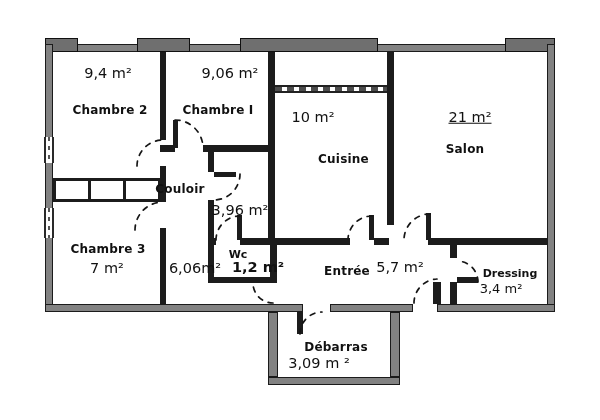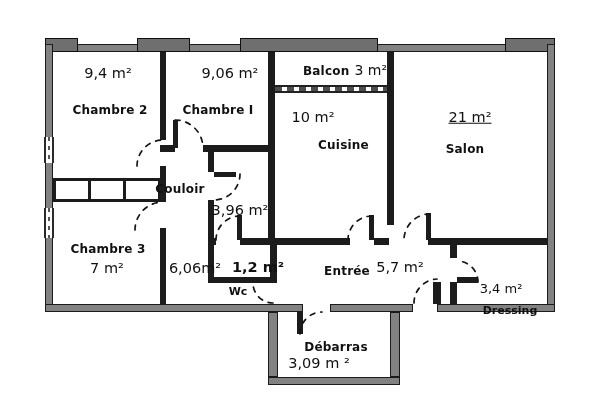--- a/index.html
+++ b/index.html
@@ -18,21 +18,21 @@
        background-size:2px 100%;background-position:center;background-repeat:no-repeat;}
   .sill{position:absolute;border-top:2px solid #222;border-bottom:2px solid #222;box-sizing:border-box;
        background:repeating-linear-gradient(90deg,#4d4d4d 0 7px,#ffffff 7px 12px);}
   
   .closet{position:absolute;border:3px solid #1c1c1c;box-sizing:border-box;background:#fff;display:flex;}
   .closet > div{flex:1;border-right:3px solid #1c1c1c;}
   .closet > div:last-child{border-right:none;}
   
   .lbl{position:absolute;transform:translate(-50%,-50%);white-space:nowrap;line-height:1;}
   .name{font-weight:bold;font-size:12px;letter-spacing:.2px;}
-  .name-sm{font-weight:bold;font-size:11px;margin-top:37px;}
+  .name-sm{font-weight:bold;font-size:11px;}
   .area{font-size:14.5px;}
   .area-sm{font-size:13px;}
   .balcon-lbl .name{font-size:12px;}
   .balcon-lbl .area{font-size:14px;margin-left:5px;}
   .summary-label{font-weight:bold;font-size:15.5px;}
   .summary-value{font-weight:bold;font-size:15.5px;}
   svg.arcs{position:absolute;left:0;top:0;pointer-events:none;}
   svg.arcs path{fill:none;stroke:#151515;stroke-width:1.7;stroke-linecap:round;
                 stroke-dasharray:5 6;}
 </style>
@@ -118,26 +118,23 @@
     <path d="M 414 303 A 24 24 0 0 1 437 279"></path>
     <path d="M 300 334 A 22 22 0 0 1 322 312"></path>
   </svg>
 
   <div class="lbl area" style="left:108px;top:73px;">9,4 m²</div>
   <div class="lbl name" style="left:110px;top:110px;">Chambre 2</div>
 
   <div class="lbl area" style="left:230px;top:73px;">9,06 m²</div>
   <div class="lbl name" style="left:218px;top:110px;">Chambre I</div>
 
-  <div class="lbl balcon-lbl" style="left:345px;top:70px;">
-    <span class="name">Balcon</span><span class="area">3 m²</span>
-  </div>
 
   <div class="lbl area" style="left:313px;top:117px;">10 m²</div>
-  <div class="lbl name" style="left:323px;top:145px;padding-left:41px;">Cuisine</div>
+  <div class="lbl name" style="left:323px;top:159px;padding-left:41px;">Cuisine</div>
 
   <div class="lbl area" style="left:470px;top:117px;text-decoration:underline;">21 m²</div>
   <div class="lbl name" style="left:465px;top:149px;">Salon</div>
 
   <div class="lbl area" style="left:240px;top:210px;">3,96 m²</div>
 
   <div class="lbl name" style="left:180px;top:189px;">Couloir</div>
   <div class="lbl area" style="left:195px;top:268px;">6,06m²</div>
 
   <div class="lbl name-sm" style="left:238px;top:254px;">Wc</div>

